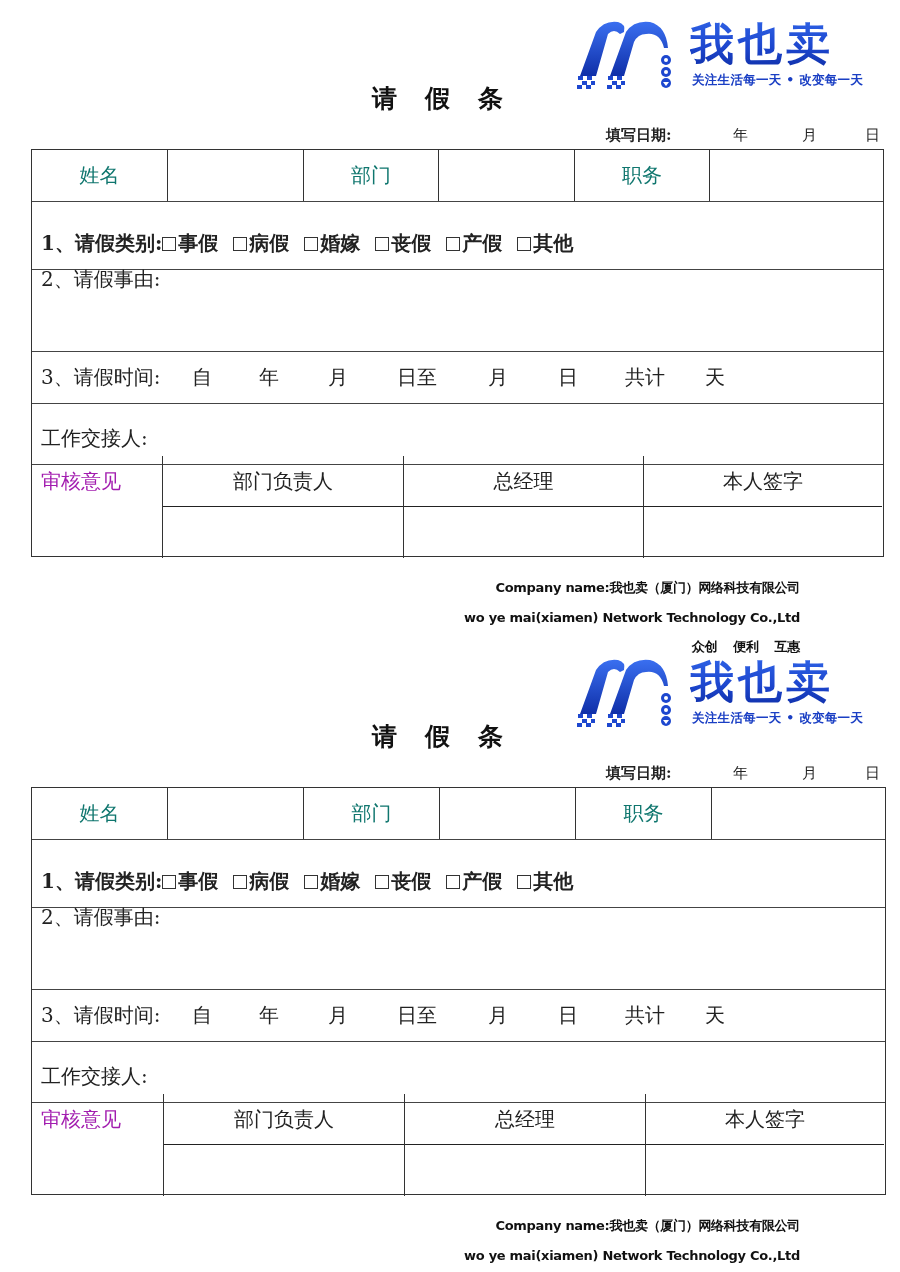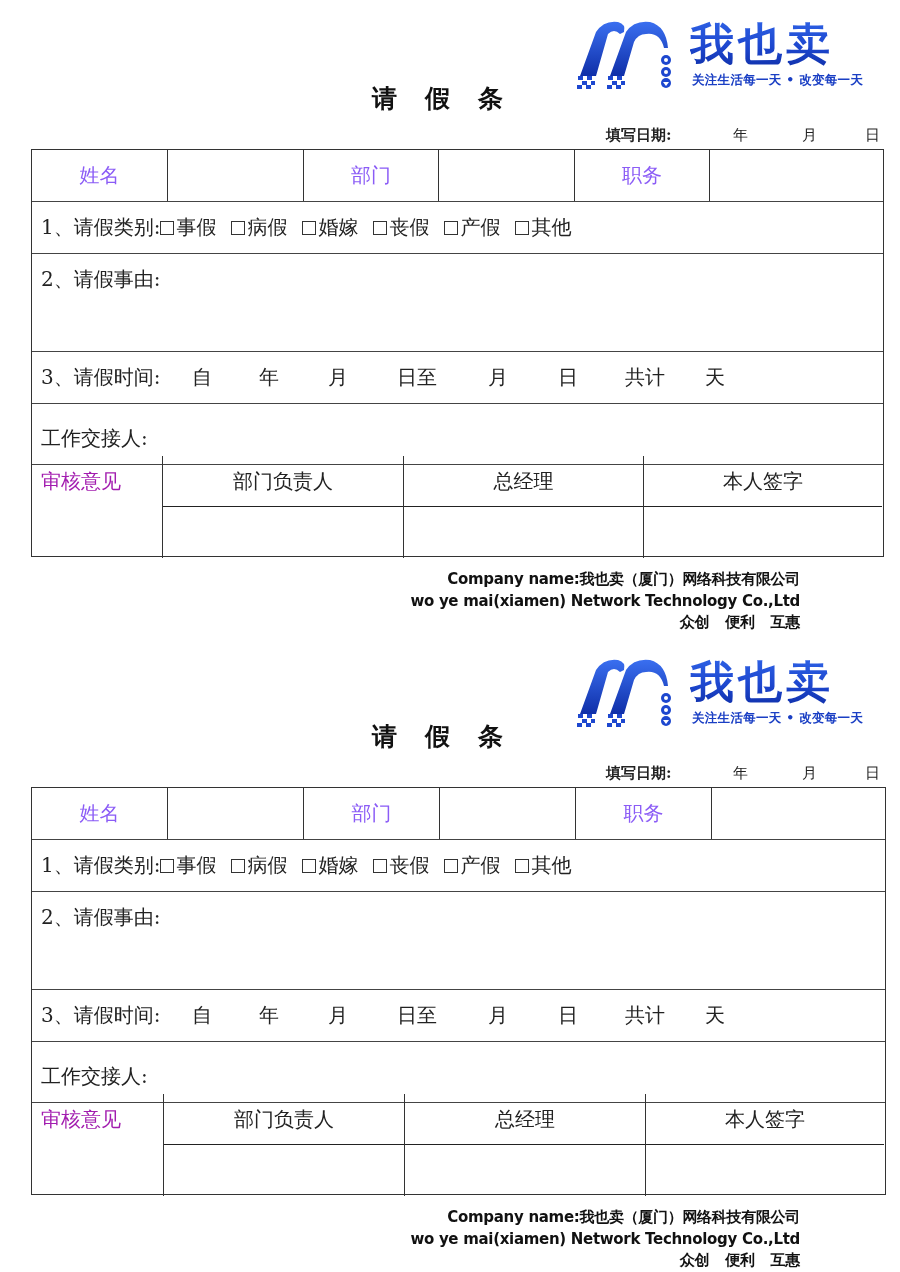--- a/index.html
+++ b/index.html
@@ -27,44 +27,44 @@
   .fill-date { position: absolute; top: 126px; left: 606px; font-size: 15px; color: #222; white-space: nowrap; }
   .fill-date .d-lbl { position: absolute; left: 0; font-weight: bold; }
   .fill-date .d-y { position: absolute; left: 127px; }
   .fill-date .d-m { position: absolute; left: 196px; }
   .fill-date .d-d { position: absolute; left: 259px; }
 
   
   .tbl { position: absolute; left: 31px; top: 149px; width: 853px; height: 408px; border: 1.5px solid #333; }
   .row { position: absolute; left: 0; width: 100%; border-bottom: 1.5px solid #444; }
   .r1 { top: 0; height: 52px; }
-  .r2 { top: 52px; height: 52px; }
+  .r2 { top: 68px; height: 52px; font-weight: bold; }
   .r3 { top: 104px; height: 98px; }
   .r4 { top: 202px; height: 52px; text-align: center; }
   .r5 { top: 263px; height: 52px; text-align: right; }
   .r6 { top: 306px; height: 102px; border-bottom: none; }
 
   .cell { position: absolute; top: 0; height: 100%; border-right: 1.5px solid #333; display: flex; align-items: center; justify-content: center;
-          font-size: 20px; color: #8b5cf6; }
+          font-size: 20px; color: #0f766e; }
   .cell.last { border-right: none; }
 
   .line-text { position: absolute; left: 9px; top: 12px; font-size: 20px; color: #222; white-space: nowrap; }
   .opt { display: inline-block; margin-right: 15px; }
   .chk { display: inline-block; width: 14px; height: 14px; border: 1.3px solid #333; margin-right: 2px; vertical-align: -1px; }
 
   .time-row { position: absolute; top: 12px; left: 9px; width: 840px; height: 28px; font-size: 20px; color: #222; }
   .time-row span { position: absolute; top: 0; white-space: nowrap; }
 
   .review-label { position: absolute; left: 9px; top: 12px; font-size: 20px; color: #a21caf; }
   .rv-col { position: absolute; top: 0; height: 100%; border-left: 1.5px solid #333; }
   .rv-head { position: absolute; left: 0; top: 0; width: 100%; height: 51px; border-bottom: 1.5px solid #222; display: flex; align-items: center; justify-content: center; font-size: 20px; color: #222; }
   .rv-sign { position: absolute; left: 0; top: 51px; width: 100%; height: 51px; }
 
   .footer { position: absolute; right: 12px; top: 569px; text-align: right; font-family: "DejaVu Sans", sans-serif; font-weight: bold; color: #111; }
-  .footer div { font-size: 15px; line-height: 21.5px; white-space: nowrap; letter-spacing: -0.3px; }
+  .footer div { font-size: 13px; line-height: 21.5px; white-space: nowrap; letter-spacing: -0.3px; margin-top: 8px; }
   .footer .tag span { margin-left: 16px; }
 </style>
 </head>
 <body>
 
 <div class="form f1">
   <div class="logo">
     <svg class="logo-mark" viewBox="0 0 104 72">
       <defs>
         <linearGradient id="lg1" x1="0" y1="0" x2="0" y2="1">

